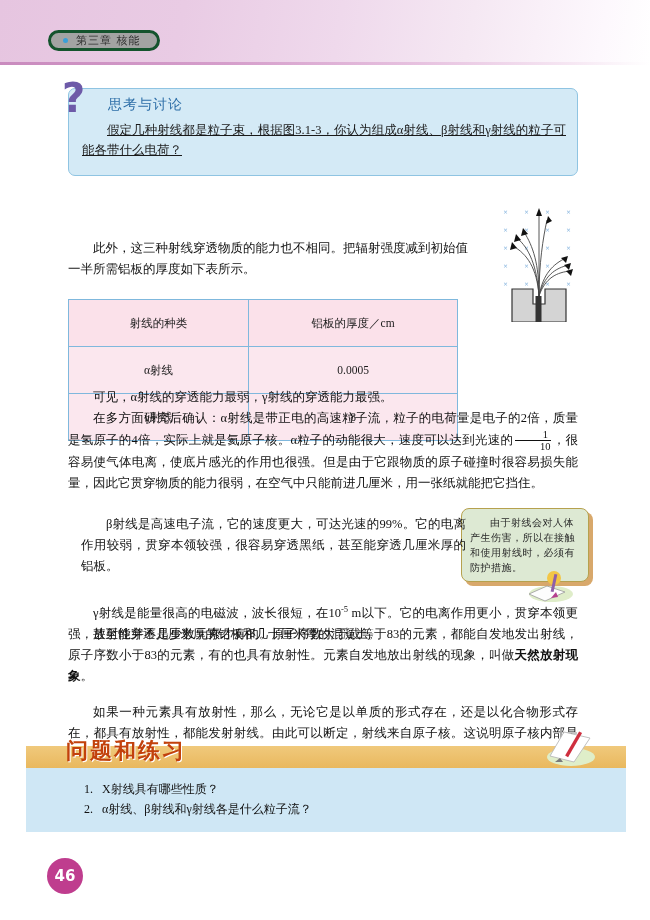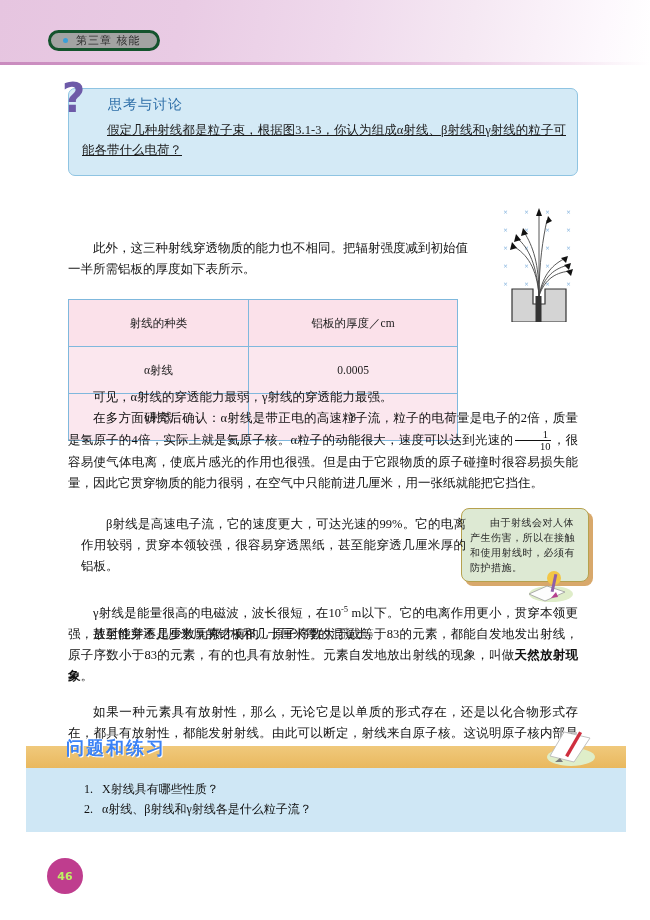--- a/index.html
+++ b/index.html
@@ -227,23 +227,23 @@
     position: absolute;
     left: 0; top: 22px;
     width: 600px;
     height: 22px;
     background: linear-gradient(180deg, #f0c97c 0%, #e9b85e 100%);
   }
   .ex-title {
     position: absolute;
     left: 40px; top: 12px;
     font-family: "DejaVu Sans", "Liberation Sans", sans-serif;
-    font-size: 18px;
+    font-size: 22px;
     font-weight: bold;
-    color: #3b82f6;
+    color: #c2410c;
     letter-spacing: 2px;
     text-shadow: 1px 1px 0 #ffffff;
     z-index: 3;
   }
   .ex-body {
     position: absolute;
     left: 0; top: 44px;
     width: 600px;
     height: 64px;
     background: #cfe7f5;
@@ -263,23 +263,23 @@
     height: 44px;
   }
 
   
   .page-num {
     position: absolute;
     left: 47px; top: 796px;
     width: 36px; height: 36px;
     border-radius: 50%;
     background: #bf3d8e;
-    color: #bef264;
+    color: #ffffff;
     font-family: "DejaVu Sans", "Liberation Sans", sans-serif;
-    font-size: 11px;
+    font-size: 15px;
     font-weight: bold;
     display: flex;
     align-items: center;
     justify-content: center;
   }
 </style>
 </head>
 <body>
 
 <div class="header-band"></div>

